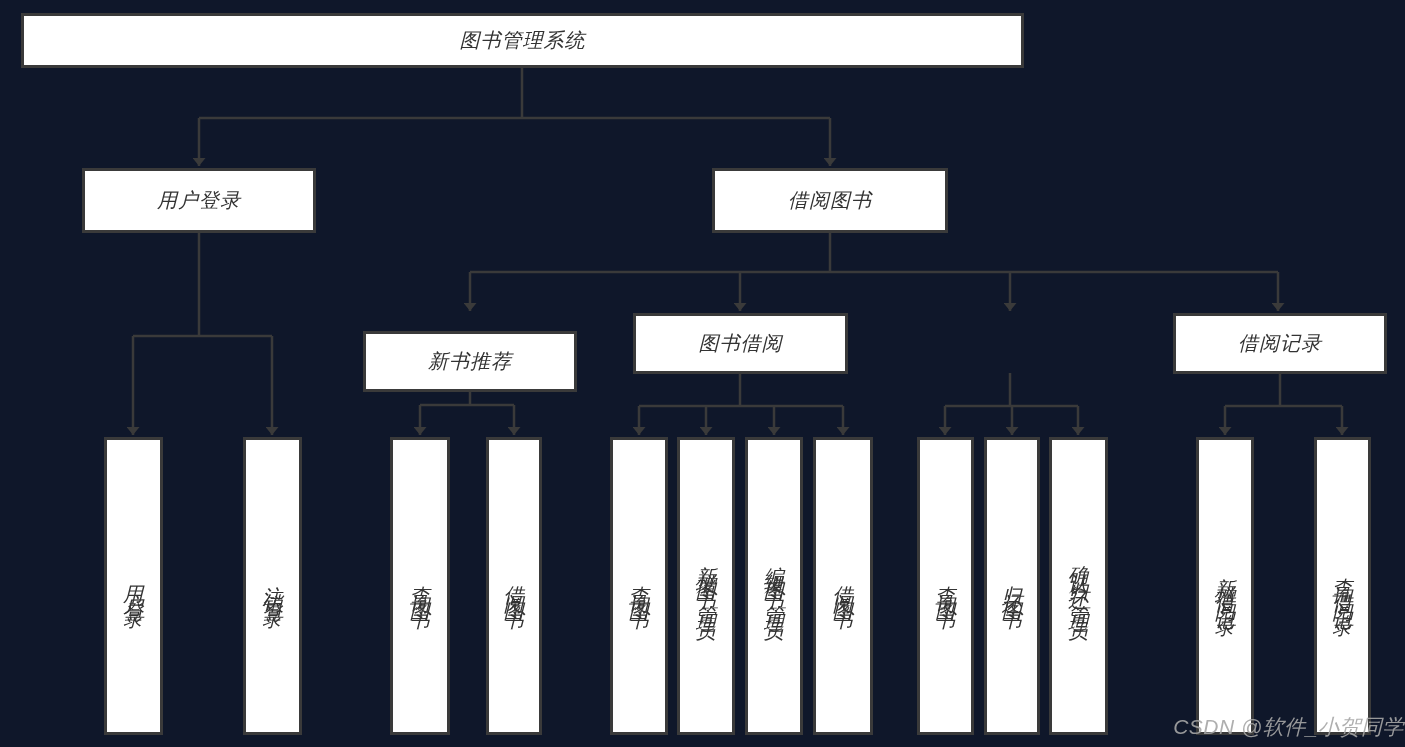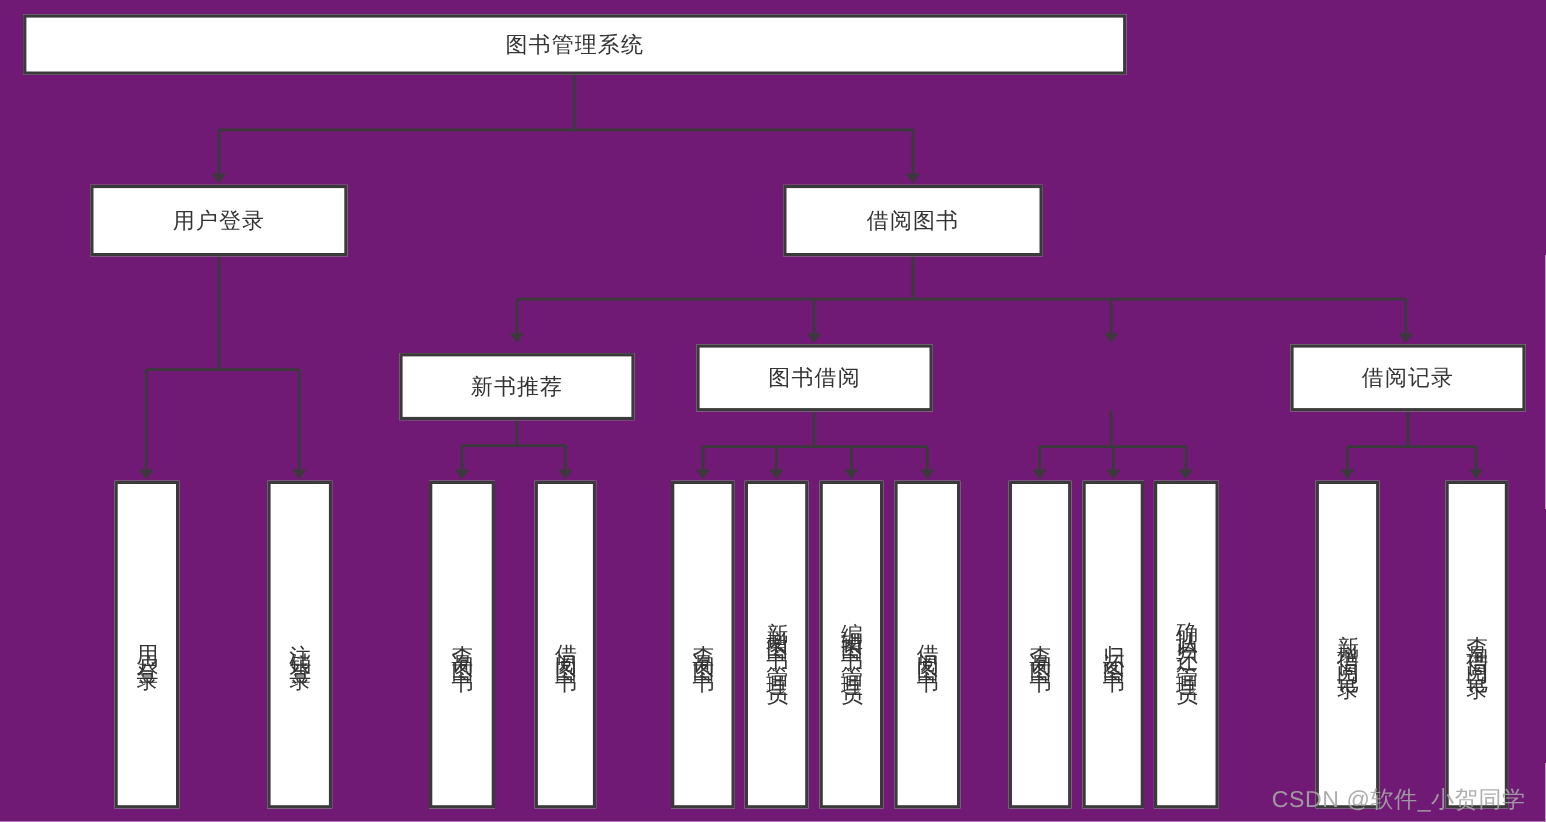--- a/index.html
+++ b/index.html
@@ -1,46 +1,46 @@
 <!DOCTYPE html>
 <html><head>
 <meta charset="utf-8">
 <style>
   html,body{margin:0;padding:0;background:#ffffff;}
   .stage{
-    position:relative;width:1405px;height:747px;background:#701a75;
-    font-family:"Liberation Sans","DejaVu Sans",sans-serif;color:#333;overflow:hidden;
+    position:relative;width:1405px;height:747px;background:#0f172a;
+    font-family:"Liberation Sans","DejaVu Sans",sans-serif;color:#333;overflow:hidden;font-style:italic;
   }
   svg.wires{position:absolute;left:0;top:0;z-index:0;}
   .box{
     position:absolute;box-sizing:border-box;background:#fff;
     border:3px solid #3a3a3a;display:flex;align-items:center;justify-content:center;
     font-size:20px;letter-spacing:1px;color:#333;z-index:1;text-align:center;
   }
   .leaf{top:437px;height:298px;}
   .leaf .vtext{
     writing-mode:vertical-rl;text-orientation:mixed;
     font-size:20px;letter-spacing:8px;line-height:1.2;
   }
   
   .b-root {left:21px;  top:13px;  width:1003px;height:55px;}
   .b-login{left:82px;  top:168px; width:234px; height:65px;}
   .b-mgmt {left:712px; top:168px; width:236px; height:65px;}
-  .b-nb   {left:363px; top:321px; width:214px; height:61px;}
+  .b-nb   {left:363px; top:331px; width:214px; height:61px;}
   .b-bb   {left:633px; top:313px; width:215px; height:61px;}
   .b-cb   {left:903px; top:313px; width:215px; height:61px;}
   .b-br   {left:1173px;top:313px; width:214px; height:61px;}
   .l1a{left:104px;width:59px;} .l1b{left:243px;width:59px;}
   .l2a{left:390px;width:60px;} .l2b{left:486px;width:56px;}
   .l3a{left:610px;width:58px;} .l3b{left:677px;width:58px;}
   .l3c{left:745px;width:58px;} .l3d{left:813px;width:60px;}
   .l4a{left:917px;width:57px;} .l4b{left:984px;width:56px;} .l4c{left:1049px;width:59px;}
   .l5a{left:1196px;width:58px;}.l5b{left:1314px;width:57px;}
   .watermark{
-    position:absolute;right:18px;top:713px;z-index:2;
+    position:absolute;right:1px;top:713px;z-index:2;
     font-size:21px;color:#a6a6a6;opacity:.9;letter-spacing:.5px;white-space:nowrap;
   }
 </style>
 </head>
 <body>
 
 <div class="stage">
 
   <svg class="wires" width="1405" height="747" viewBox="0 0 1405 747">
     <defs>

